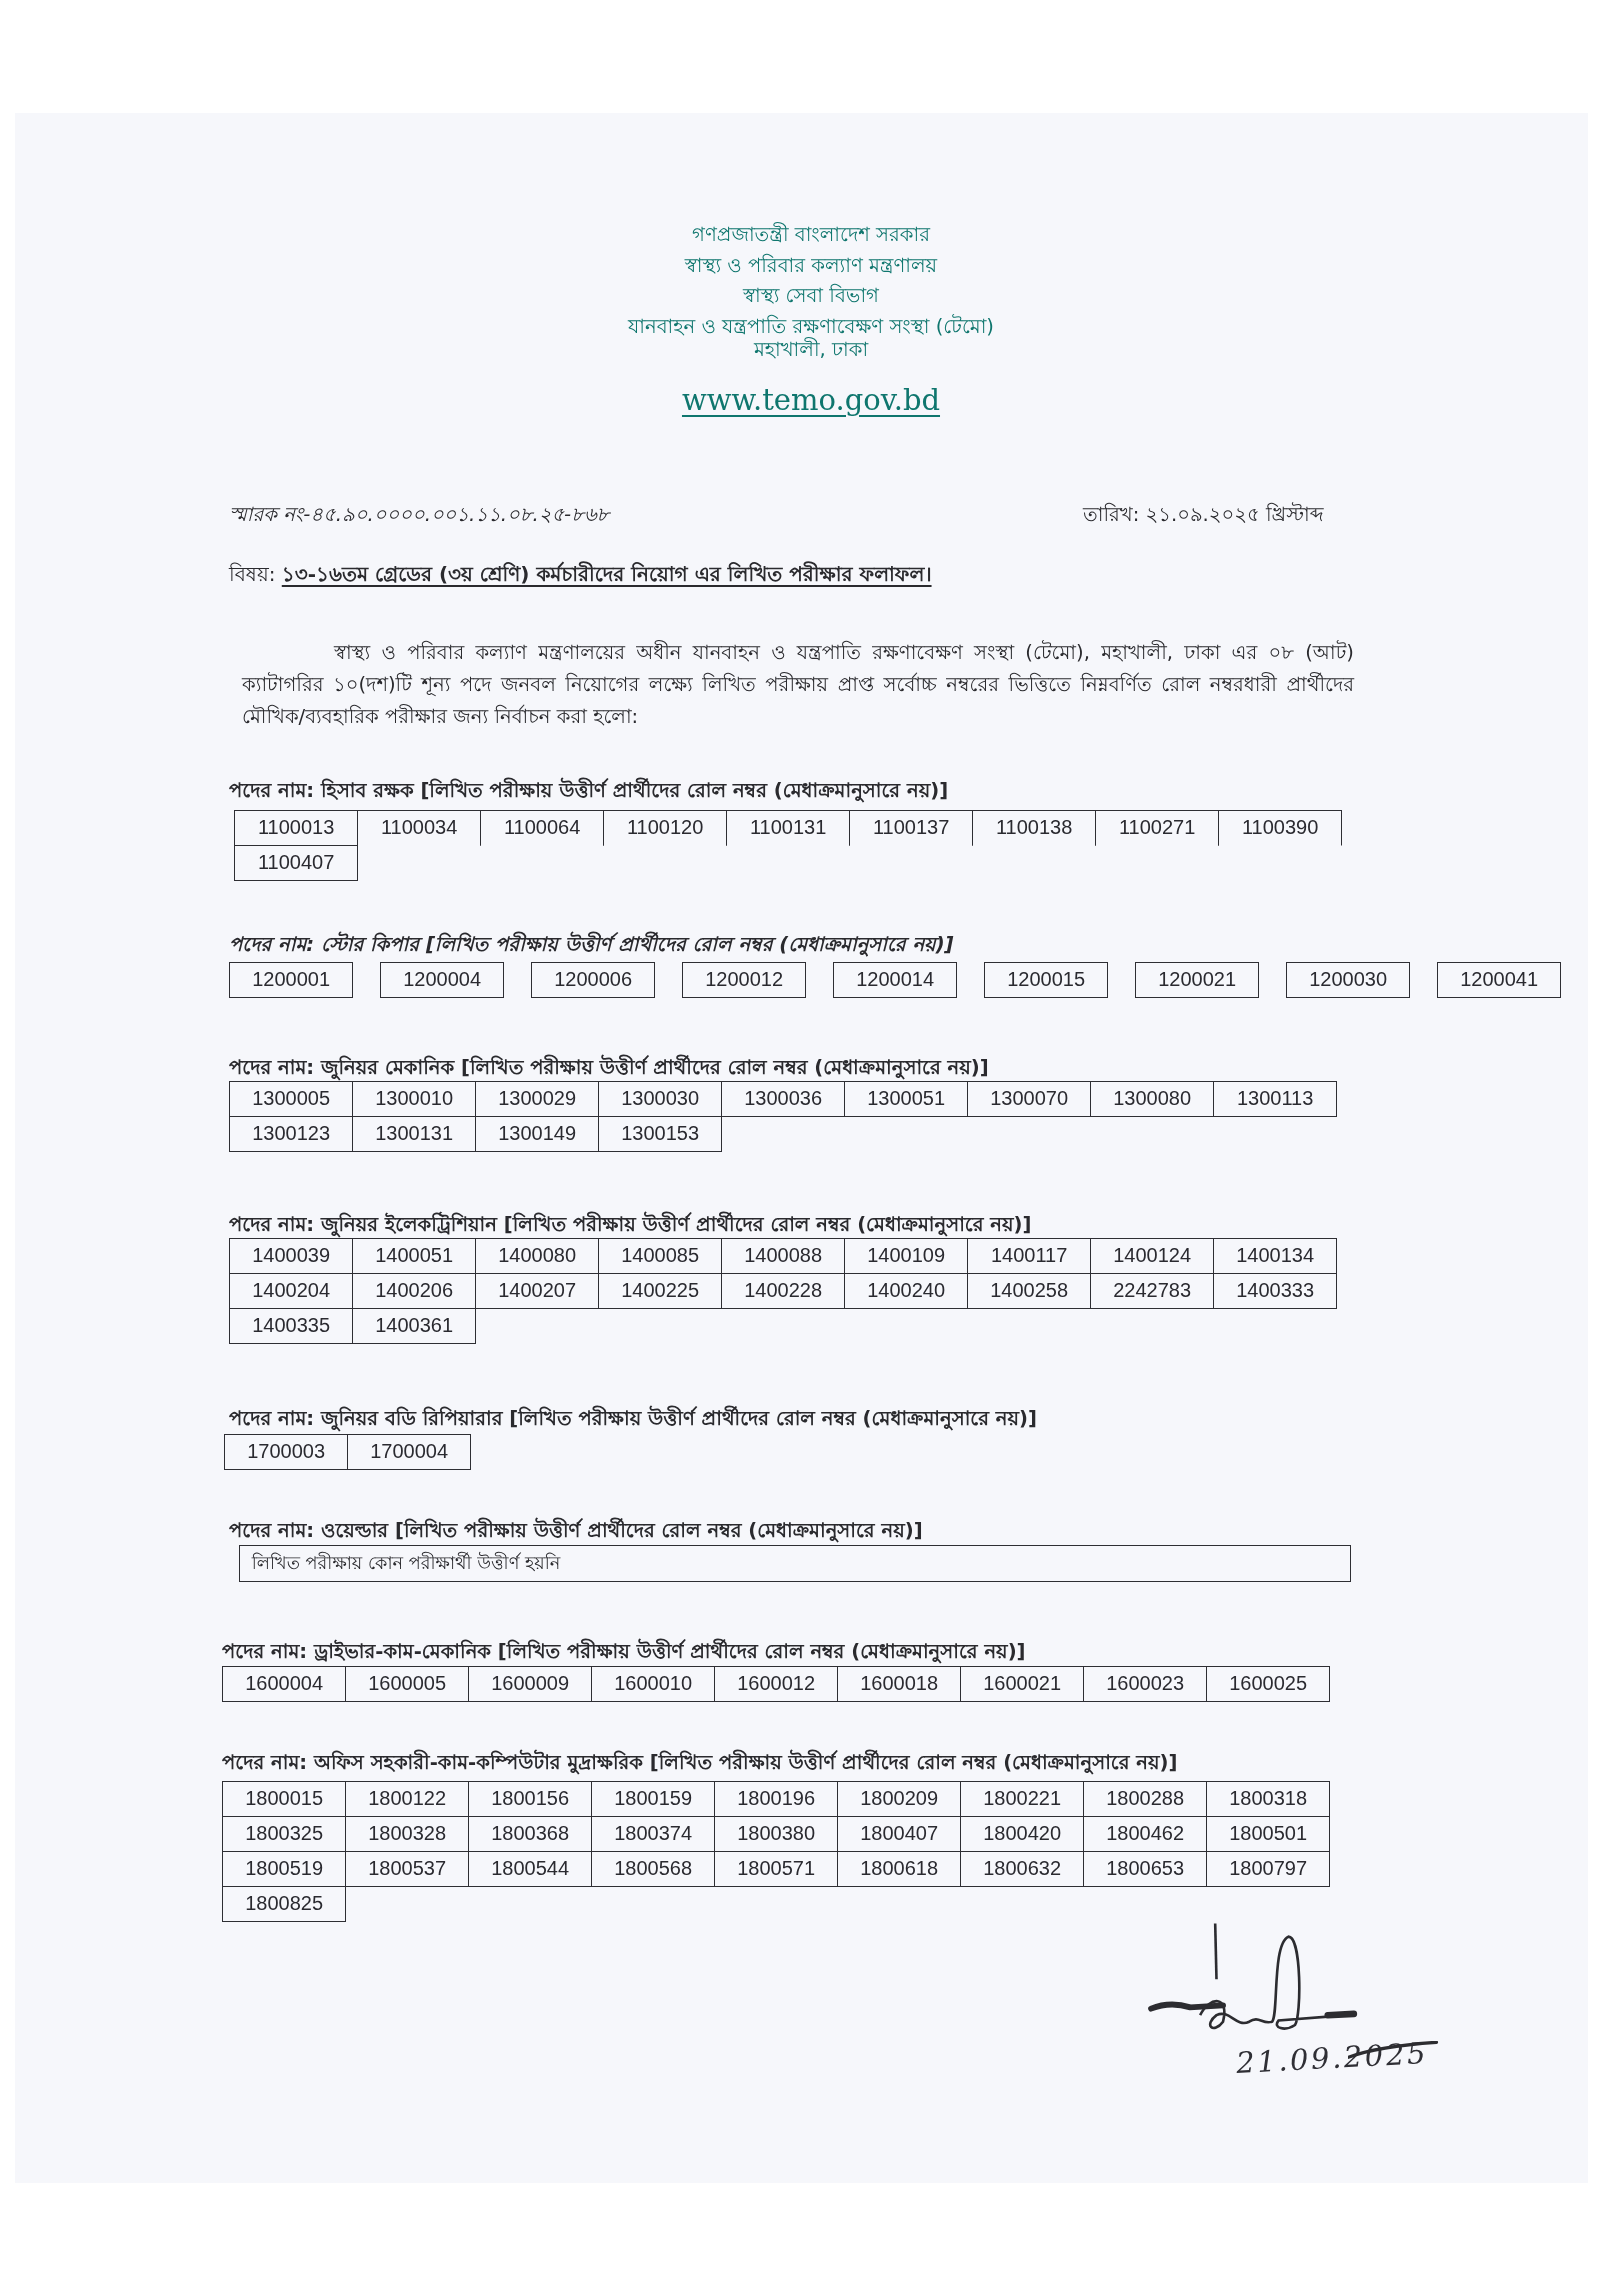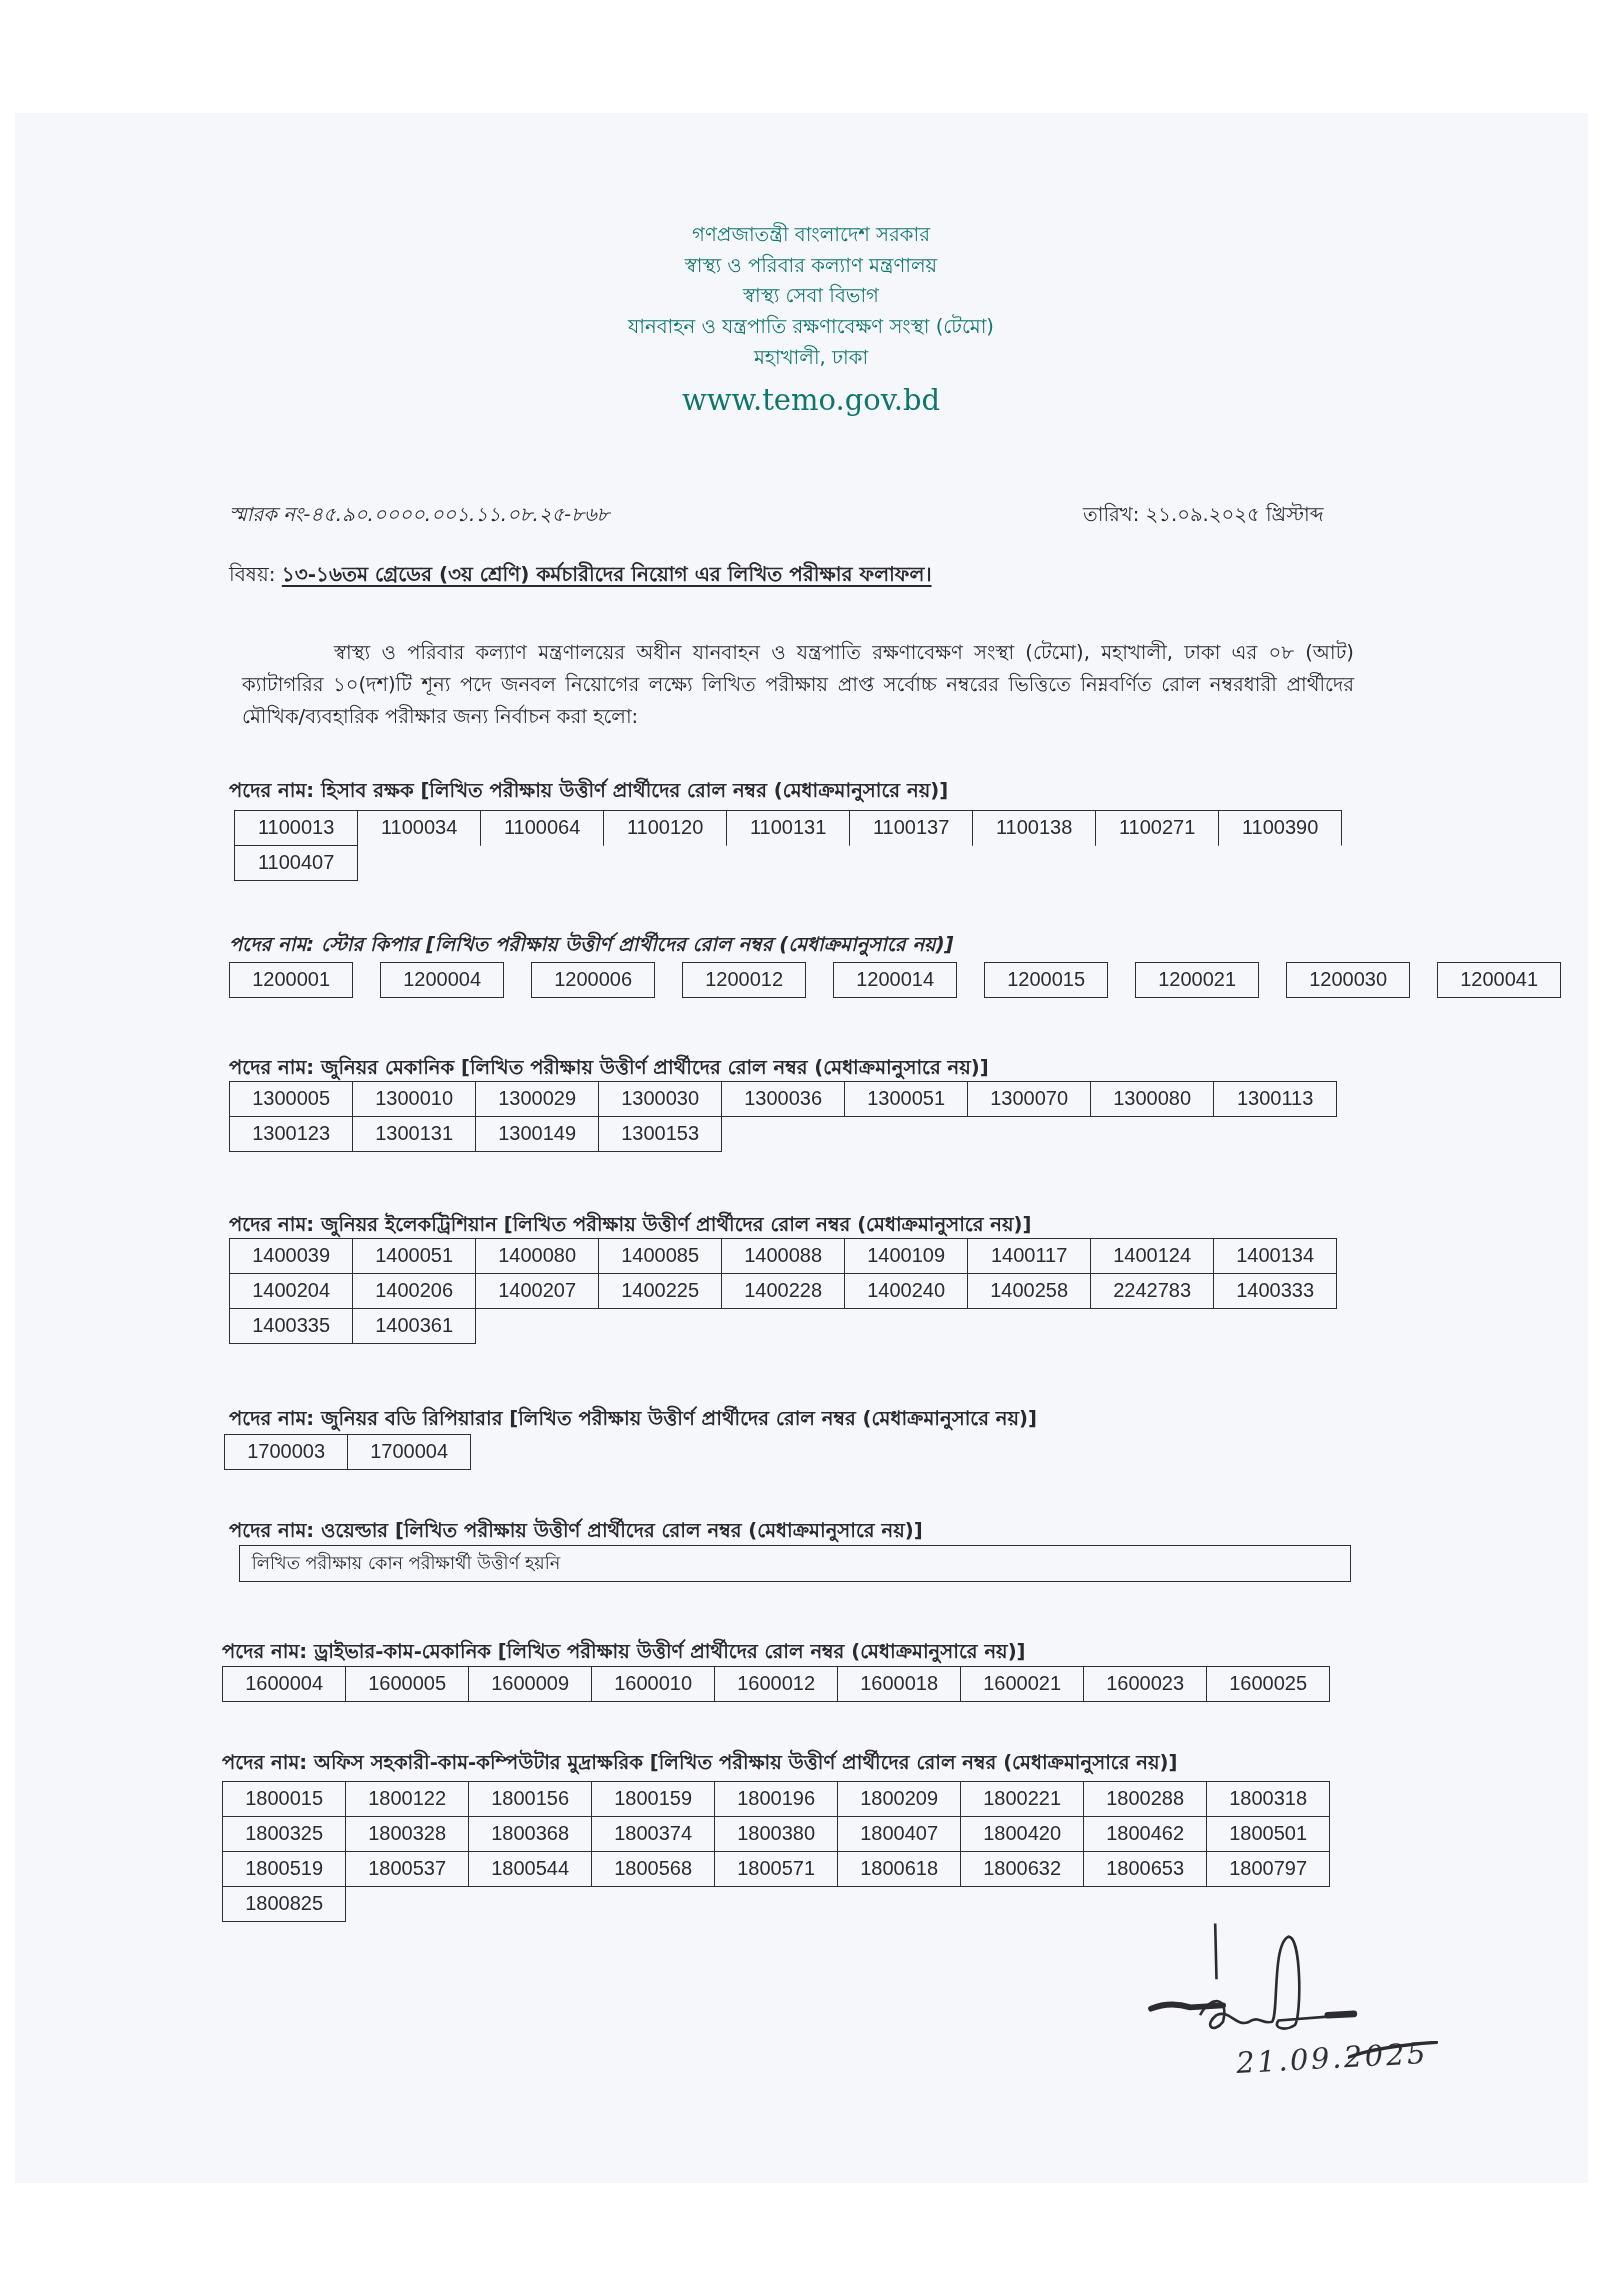--- a/index.html
+++ b/index.html
@@ -23,20 +23,21 @@
     left: 0; width: 1622px;
     text-align: center;
     font-size: 19.6px;
     line-height: 26px;
     color: #0f766e;
   }
   .url {
     font-family: "DejaVu Serif", serif;
     font-size: 29px;
     line-height: 34px;
+    text-decoration: underline;
     text-decoration-thickness: 2px;
     text-underline-offset: 5.2px;
   }
   .memo, .date {
     font-size: 19.6px; line-height: 26px;
   }
   .subject {
     font-size: 20px; line-height: 27.5px;
   }
   .subject .subject-text {
@@ -97,21 +98,21 @@
 </style>
 </head>
 <body>
 
 <div class="paper"></div>
 
 <div class="header-line" style="top:222px">গণপ্রজাতন্ত্রী বাংলাদেশ সরকার</div>
 <div class="header-line" style="top:253px">স্বাস্থ্য ও পরিবার কল্যাণ মন্ত্রণালয়</div>
 <div class="header-line" style="top:283px">স্বাস্থ্য সেবা বিভাগ</div>
 <div class="header-line" style="top:314px">যানবাহন ও যন্ত্রপাতি রক্ষণাবেক্ষণ সংস্থা (টেমো)</div>
-<div class="header-line" style="top:345px">মহাখালী, ঢাকা</div>
+<div class="header-line" style="top:337px">মহাখালী, ঢাকা</div>
 <div class="header-line url" style="top:383px">www.temo.gov.bd</div>
 
 <div class="abs memo" style="left:229px; top:502px;font-style:italic;">স্মারক নং-৪৫.৯০.০০০০.০০১.১১.০৮.২৫-৮৬৮</div>
 <div class="abs date" style="left:1083px; top:502px;">তারিখ: ২১.০৯.২০২৫ খ্রিস্টাব্দ</div>
 
 <div class="abs subject" style="left:229px; top:561px;">
   <span>বিষয়:</span>
   <span class="subject-text">১৩-১৬তম গ্রেডের (৩য় শ্রেণি) কর্মচারীদের নিয়োগ এর লিখিত পরীক্ষার ফলাফল।</span>
 </div>
 

